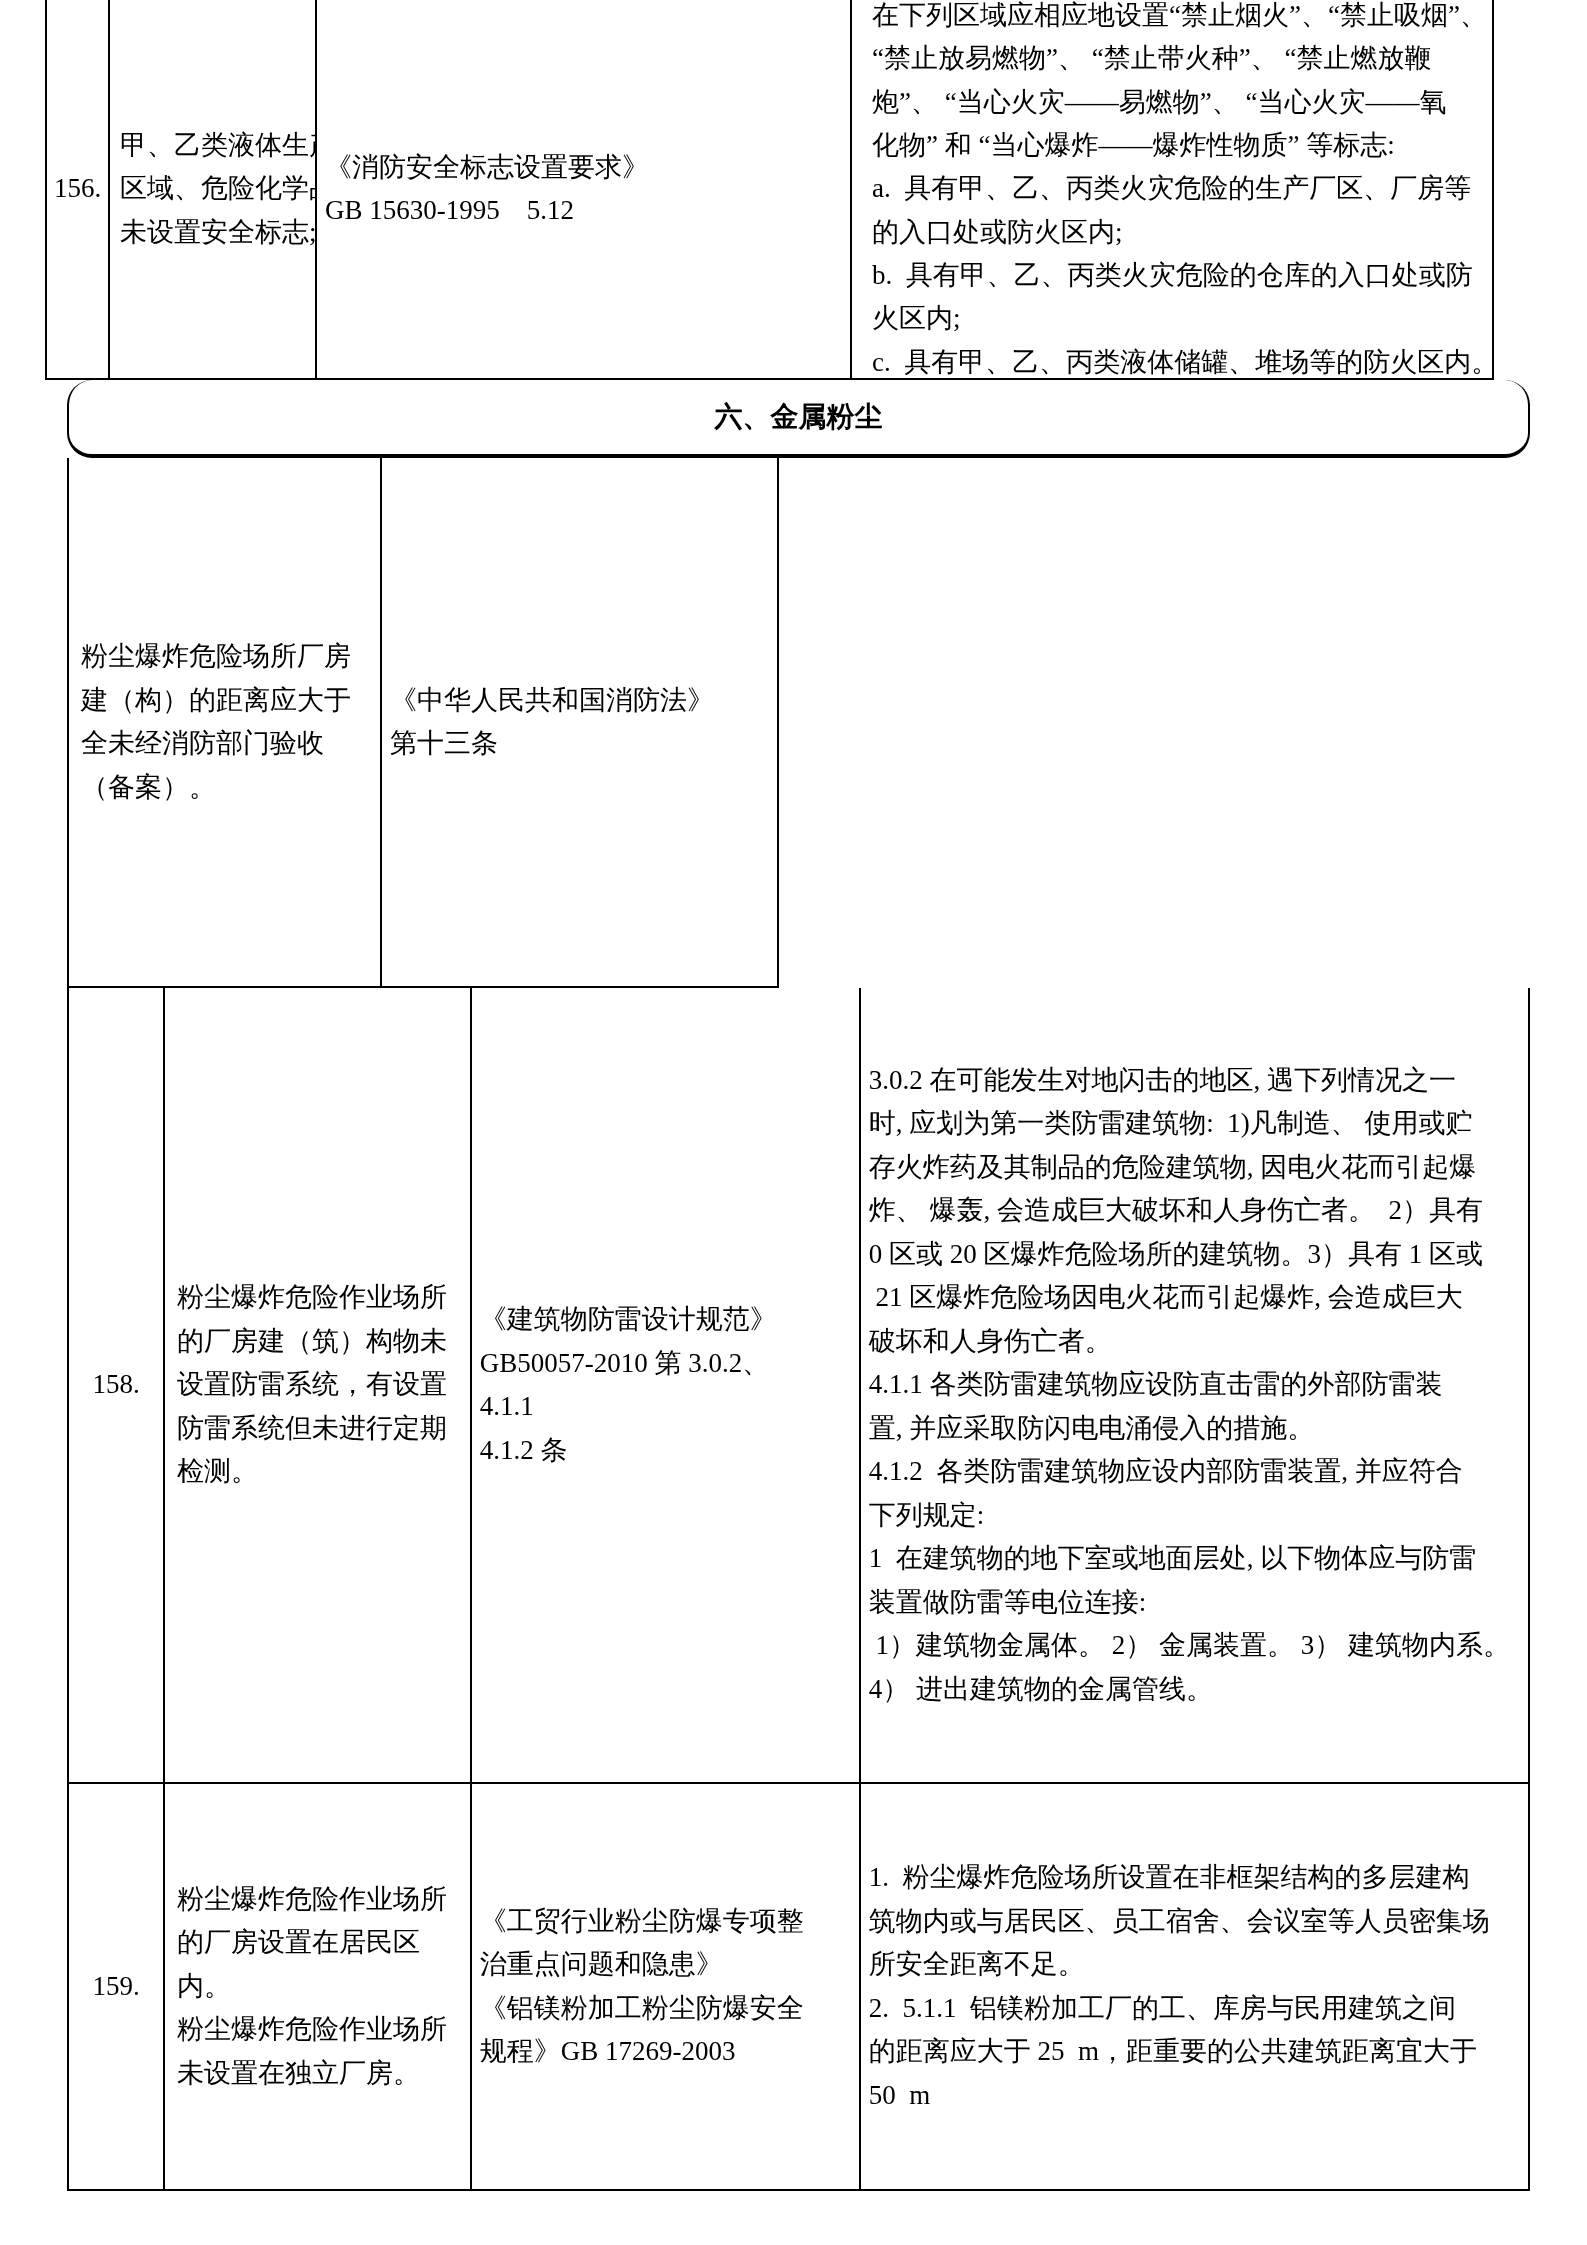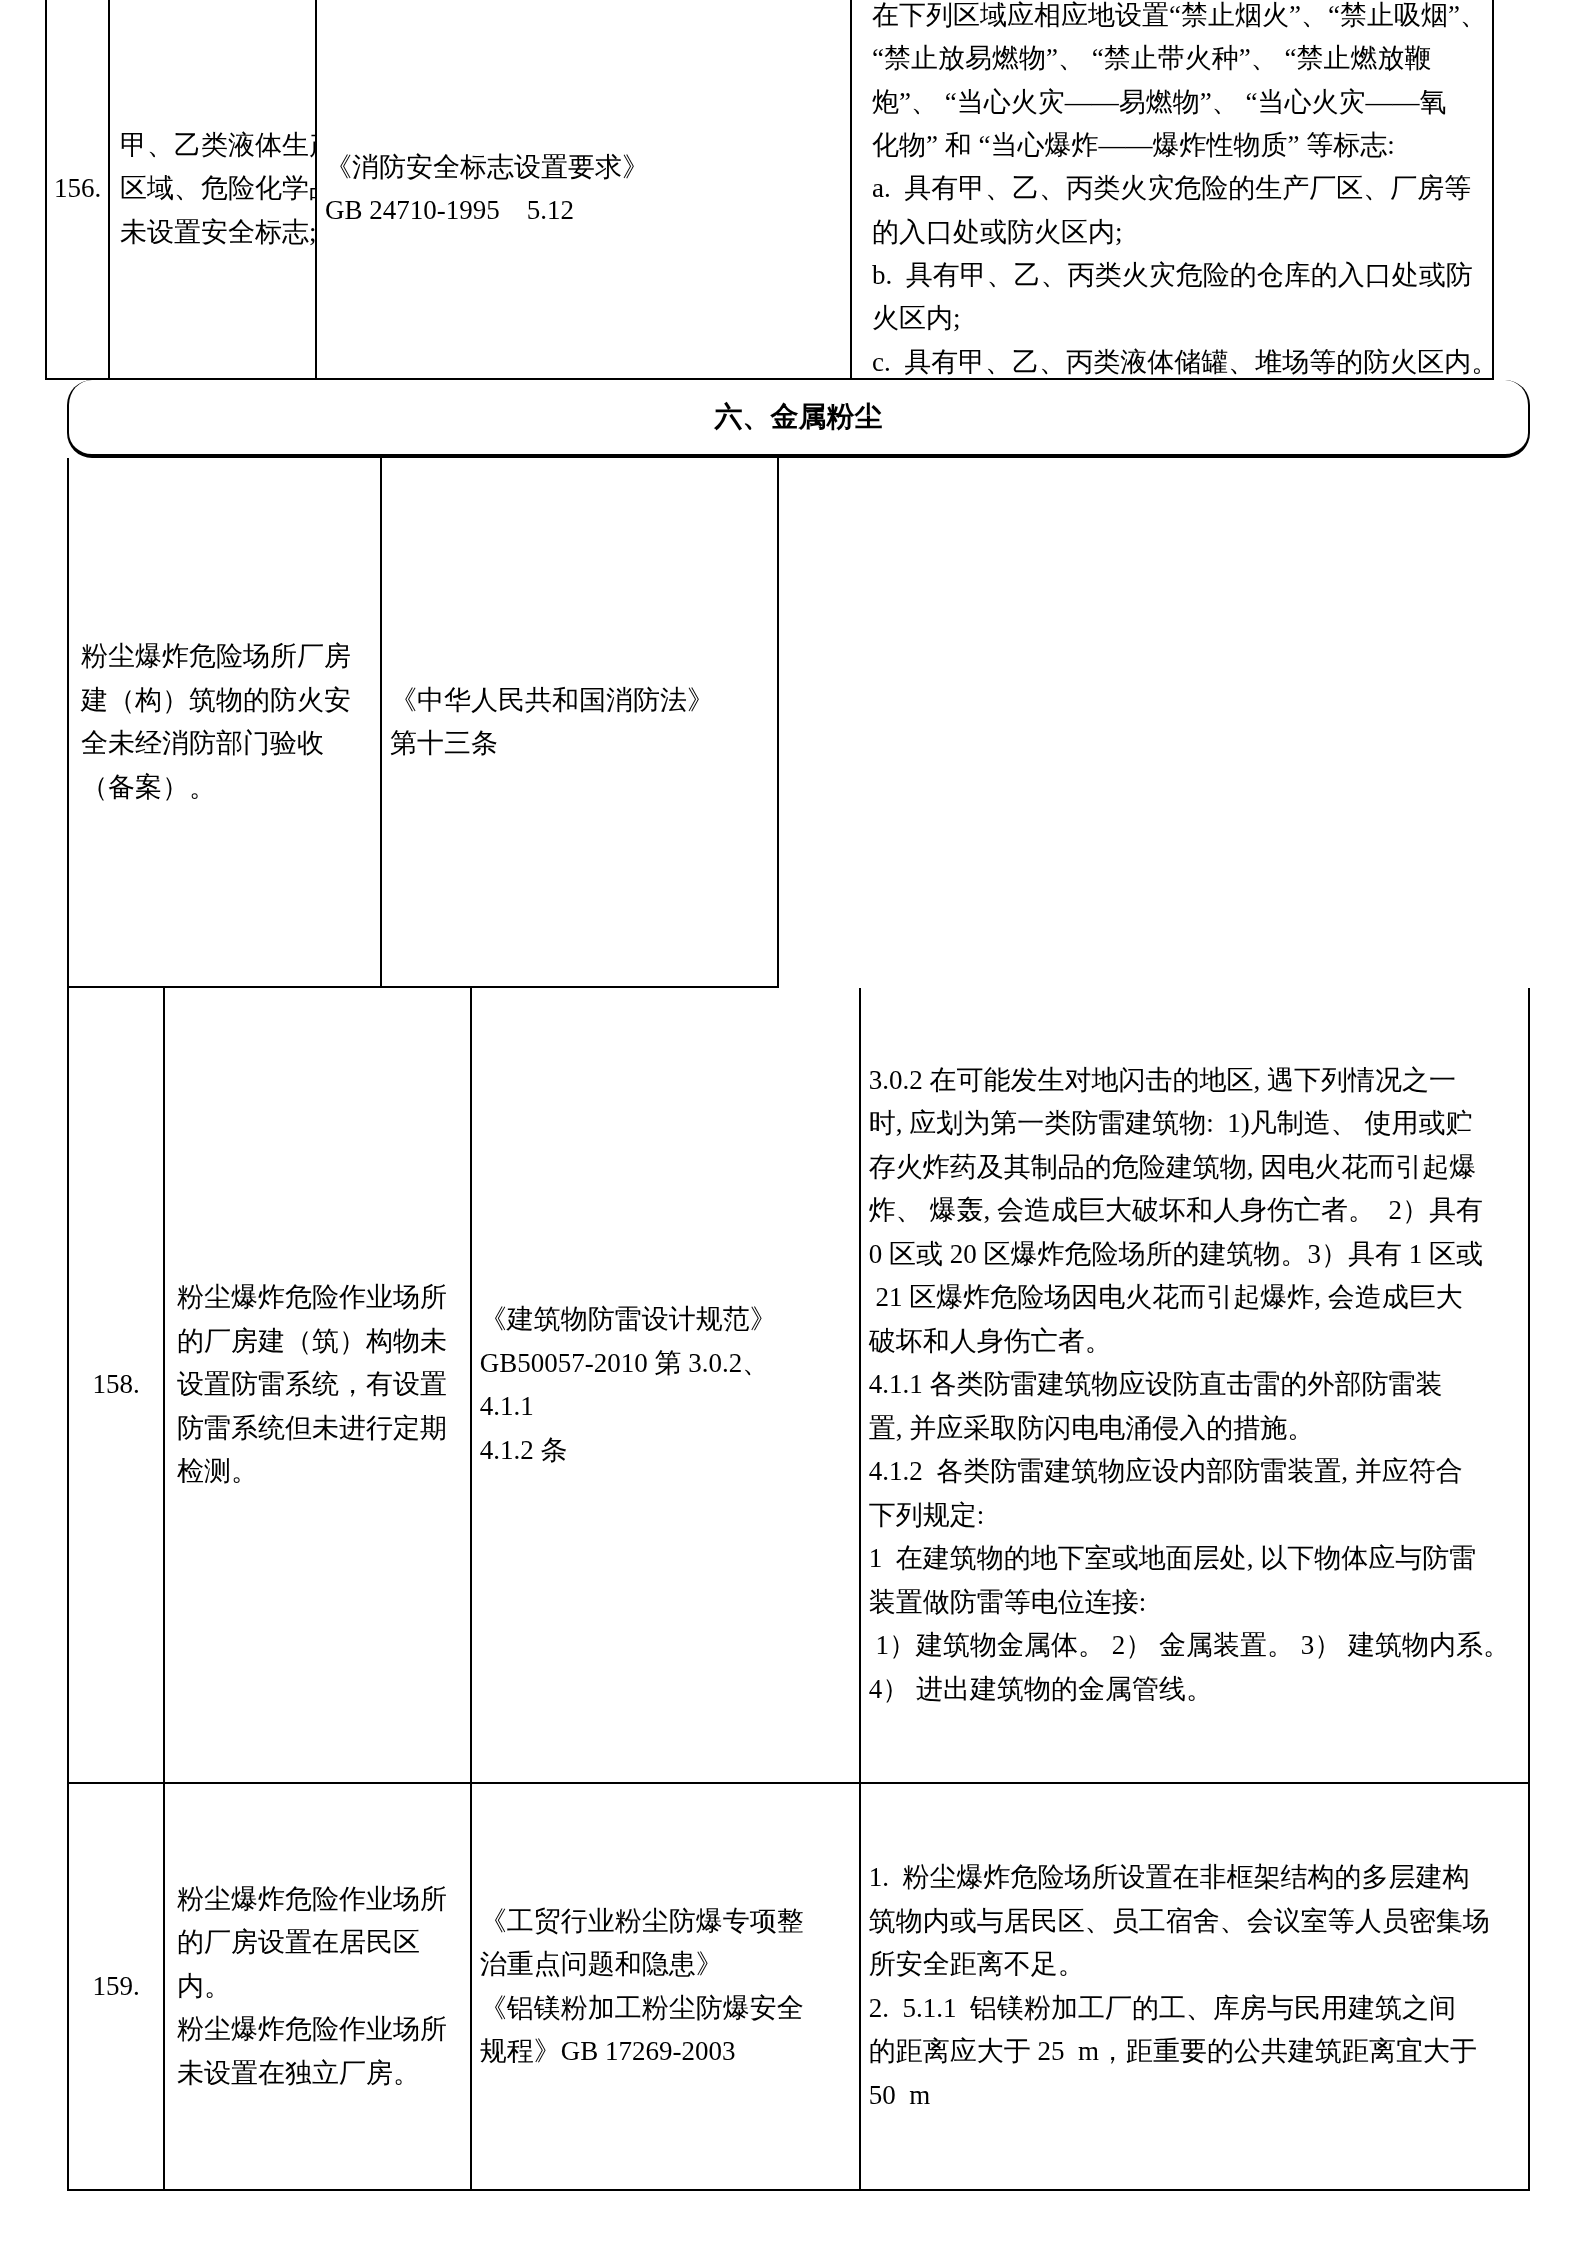--- a/index.html
+++ b/index.html
@@ -54,42 +54,42 @@
 
 <div>
 
   <div class="tbl tbl-a">
     <div class="tr">
       <div class="td ca1">156.</div>
       <div class="td ca2">甲、乙类液体生产使用
 区域、危险化学品仓库
 未设置安全标志;</div>
       <div class="td ca3">《消防安全标志设置要求》
-GB 24710-1995    5.12</div>
+GB 15630-1995    5.12</div>
       <div class="td ca4">在下列区域应相应地设置“禁止烟火”、“禁止吸烟”、
 “禁止放易燃物”、 “禁止带火种”、 “禁止燃放鞭
 炮”、 “当心火灾——易燃物”、 “当心火灾——氧
 化物” 和 “当心爆炸——爆炸性物质” 等标志:
 a.  具有甲、乙、丙类火灾危险的生产厂区、厂房等
 的入口处或防火区内;
 b.  具有甲、乙、丙类火灾危险的仓库的入口处或防
 火区内;
 c.  具有甲、乙、丙类液体储罐、堆场等的防火区内。</div>
     </div>
   </div>
 
   <div class="section-row">
     <span>六、金属粉尘</span>
   </div>
 
   <div class="tbl tbl-b">
 
     <div class="tr r157">
       <div class="td cb2">粉尘爆炸危险场所厂房
-建（构）筑物的防火安
+建（构）的距离应大于
 全未经消防部门验收
 （备案）。</div>
       <div class="td cb3">《中华人民共和国消防法》
 第十三条</div>
     </div>
 
     <div class="tr r158">
       <div class="td cb1">158.</div>
       <div class="td cb2">粉尘爆炸危险作业场所
 的厂房建（筑）构物未

